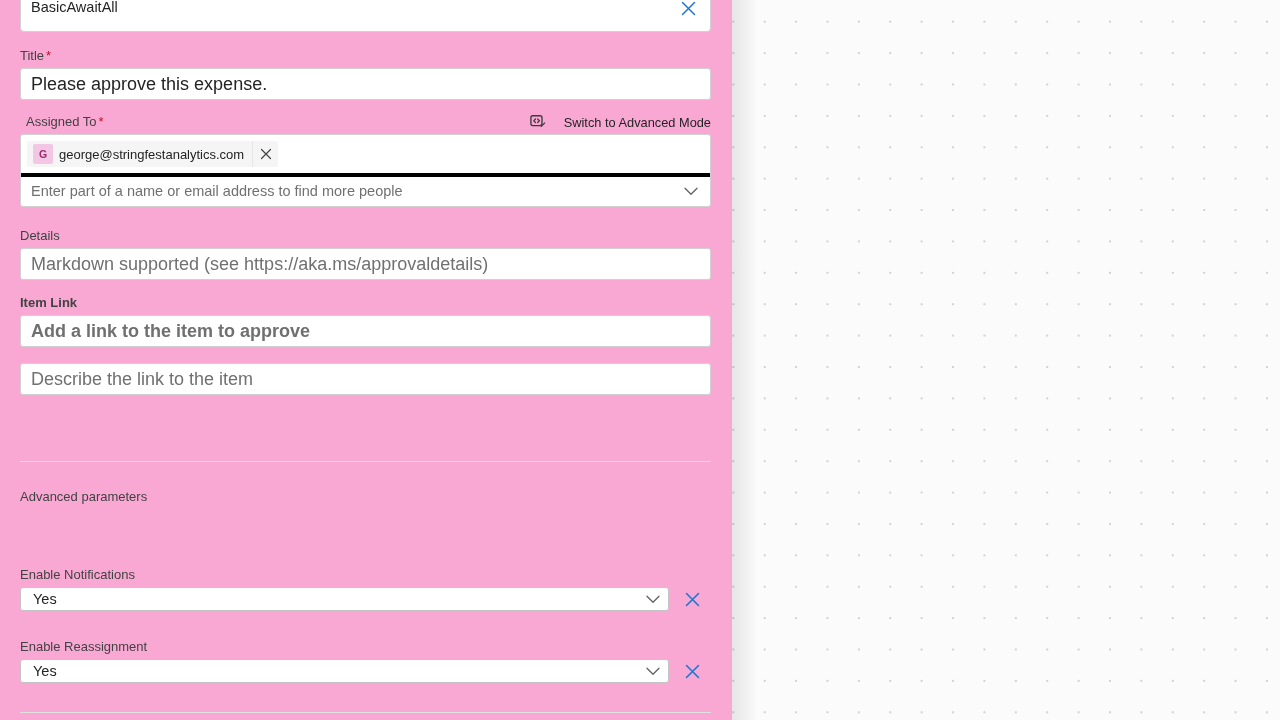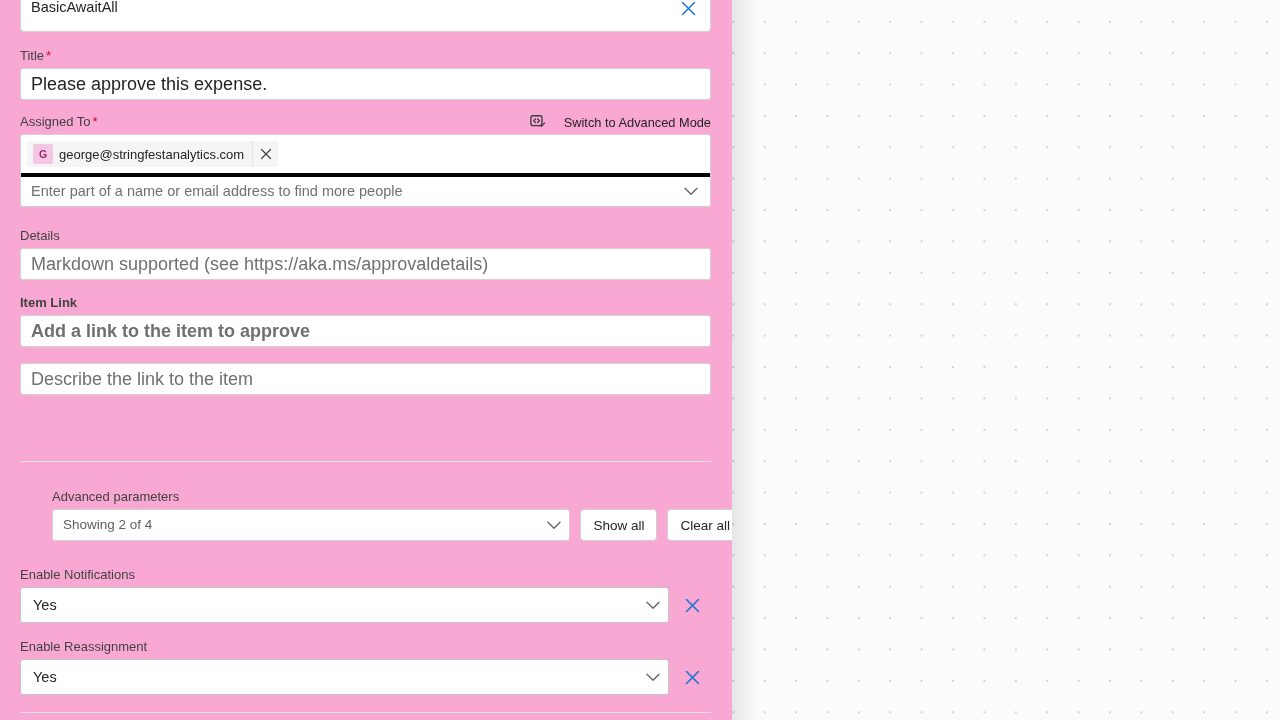--- a/index.html
+++ b/index.html
@@ -203,21 +203,21 @@
     cursor: pointer;
     white-space: nowrap;
     display: flex;
     align-items: center;
   }
 
   
   .param-row { display: flex; align-items: center; gap: 12px; }
   .param-select {
     width: 649px;
-    height: 36px;
+    height: 24px;
     border: 1px solid #c4c4c4;
     border-radius: 3px;
     background: #fff;
     display: flex;
     align-items: center;
     padding: 0 8px 0 12px;
     cursor: pointer;
   }
   .param-select .val { flex: 1; font-size: 14.5px; color: #242424; line-height: 1; }
   .param-x { width: 22px; height: 22px; display:flex; align-items:center; justify-content:center; cursor:pointer; }
@@ -264,21 +264,21 @@
 
     <div class="field-block" style="top:48px;">
       <span class="flabel"><span>Title</span><span class="req">*</span></span>
       <div class="txtbox">
         <span class="filled">Please approve this expense.</span>
       </div>
     </div>
 
     <div class="field-block" style="top:114px;">
       <div class="assign-head">
-        <span class="flabel" style="margin-bottom:0;"><span>Assigned To</span><span class="req">*</span></span>
+        <span class="flabel" style="margin-bottom:0;margin-left:6px;"><span>Assigned To</span><span class="req">*</span></span>
         <span class="switch-mode">
           <span>
             <svg width="16" height="16" viewBox="0 0 18 18" aria-hidden="true">
               <rect x="1" y="2" width="12.5" height="11" rx="2.2" fill="none" stroke="#3b3b3b" stroke-width="1.5"></rect>
               <path d="M6.2 5.6 L4.2 7.6 L6.2 9.6 M8.6 5.6 L10.6 7.6 L8.6 9.6" fill="none" stroke="#3b3b3b" stroke-width="1.3" stroke-linecap="round" stroke-linejoin="round"></path>
               <path d="M12.2 13.4 L16.4 9.2 L17.4 10.2 L13.2 14.4 L11.7 14.9 Z" fill="#3b3b3b"></path>
             </svg>
           </span>
           <span>Switch to Advanced Mode</span>
         </span>
@@ -321,34 +321,22 @@
     </div>
 
     <div class="field-block" style="top:363px;">
       <div class="txtbox">
         <span class="ph">Describe the link to the item</span>
       </div>
     </div>
 
     <div class="divider" style="top:461px;"></div>
 
-    <div class="field-block" style="top:489px;margin-left:32px;">
+    <div class="field-block" style="top:489px;">
       <span class="flabel">Advanced parameters</span>
-      <div class="adv-row">
-        <div class="adv-select">
-          <span class="ph">Showing 2 of 4</span>
-          <span>
-            <svg width="14" height="9" viewBox="0 0 14 9" aria-hidden="true">
-              <path d="M1 1.2 L7 7.2 L13 1.2" fill="none" stroke="#616161" stroke-width="1.3" stroke-linecap="round" stroke-linejoin="round"></path>
-            </svg>
-          </span>
-        </div>
-        <button class="btn">Show all</button>
-        <button class="btn">Clear all</button>
-      </div>
     </div>
 
     <div class="field-block" style="top:567px;">
       <span class="flabel">Enable Notifications</span>
       <div class="param-row">
         <div class="param-select">
           <span class="val">Yes</span>
           <span>
             <svg width="14" height="9" viewBox="0 0 14 9" aria-hidden="true">
               <path d="M1 1.2 L7 7.2 L13 1.2" fill="none" stroke="#616161" stroke-width="1.3" stroke-linecap="round" stroke-linejoin="round"></path>

